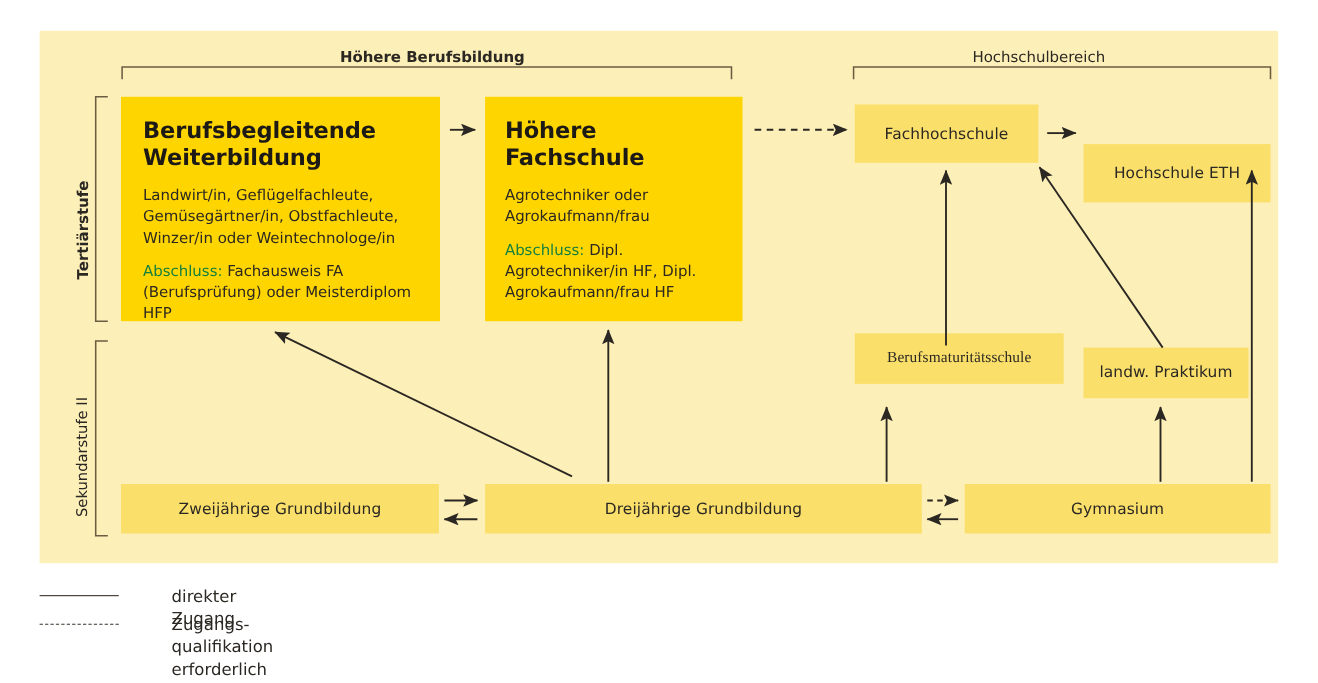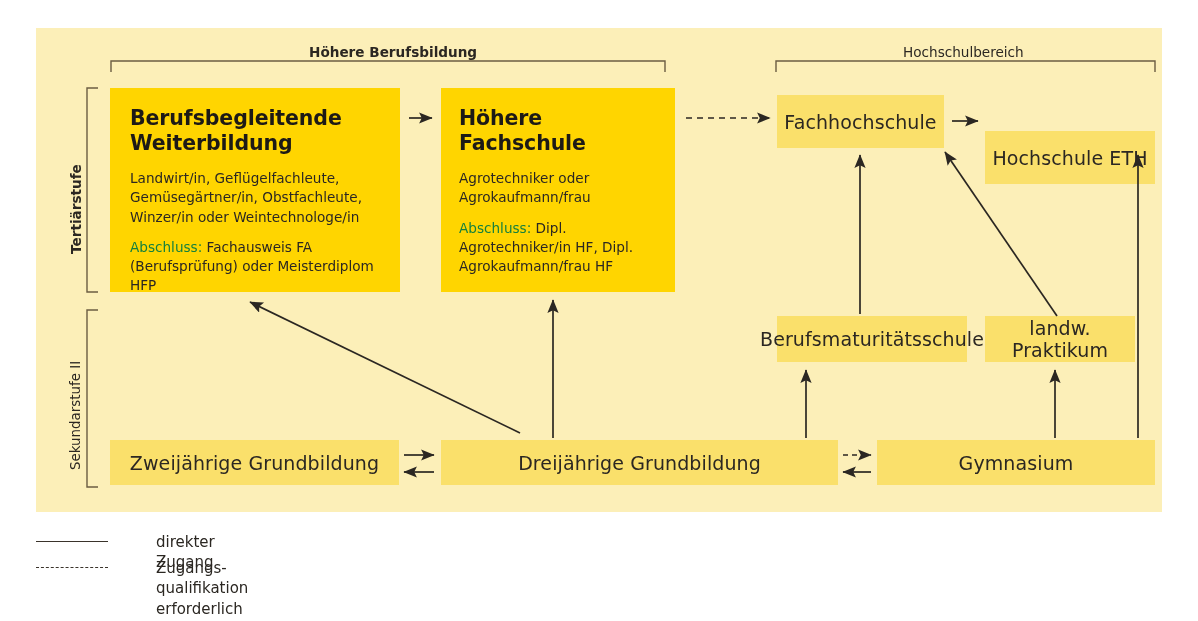--- a/index.html
+++ b/index.html
@@ -18,21 +18,21 @@
 
   
   .vec{position:absolute;left:0;top:0;width:1198px;height:621px;pointer-events:none;}
 
   
   .box{position:absolute;box-sizing:border-box;}
   .box-strong{background:#ffd500;}
   .box-light{background:#fae06b;}
 
   .box-centered{display:flex;align-items:center;justify-content:center;text-align:center;}
-  .box-centered .lbl{font-size:19px;color:#2b2722;letter-spacing:.1px;}
+  .box-centered .lbl{font-size:14px;color:#2b2722;letter-spacing:.1px;}
 
   
   .bigbox{padding:18px 18px 14px 18px;}
   .bigbox .title{
     font-size:20.5px;font-weight:bold;line-height:1.22;color:#1d1a16;
     margin:0 0 13px 0;letter-spacing:-.1px;
   }
   .bigbox .para{font-size:13.6px;line-height:1.42;color:#2b2722;margin:0 0 11px 0;}
   .bigbox .para:last-child{margin-bottom:0;}
   .bigbox .para b{font-weight:normal;color:#15803d;}
@@ -57,21 +57,21 @@
 </style>
 </head>
 <body>
 
 <div id="stage">
 
   <div class="frame"></div>
 
   <div class="caption bold" style="left:309px;top:44px;">Höhere Berufsbildung</div>
 
-  <div class="caption" style="left:903px;top:44px;">Hochschulbereich</div>
+  <div class="caption" style="left:884px;top:44px;">Hochschulbereich</div>
 
   <div class="vlabel bold" style="left:68px;top:254px;">Tertiärstufe</div>
 
   <div class="vlabel" style="left:68px;top:470px;">Sekundarstufe II</div>
 
   <div class="box box-strong bigbox" style="left:110px;top:88px;width:290px;height:204px;padding-left:20px;">
     <div class="title">Berufsbegleitende Weiterbildung</div>
     <div class="para">Landwirt/in, Geflügelfachleute, Gemüsegärtner/in, Obstfachleute, Winzer/in oder Weintechnologe/in</div>
     <div class="para"><b>Abschluss:</b> <span>Fachausweis FA (Berufsprüfung) oder Meisterdiplom HFP</span></div>
   </div>
@@ -83,21 +83,21 @@
   </div>
 
   <div class="box box-light box-centered" style="left:777px;top:95px;width:167px;height:53px;">
     <span class="lbl">Fachhochschule</span>
   </div>
 
   <div class="box box-light box-centered" style="left:985px;top:95px;width:170px;height:53px;margin-top:36px;">
     <span class="lbl">Hochschule ETH</span>
   </div>
 
-  <div class="box box-light box-centered" style="left:777px;top:316px;width:190px;height:46px;">
+  <div class="box box-light box-centered" style="left:777px;top:303px;width:190px;height:46px;font-family:Liberation Serif, serif;">
     <span class="lbl">Berufsmaturitätsschule</span>
   </div>
 
   <div class="box box-light box-centered" style="left:985px;top:316px;width:150px;height:46px;">
     <span class="lbl">landw. Praktikum</span>
   </div>
 
   <div class="box box-light box-centered" style="left:110px;top:440px;width:289px;height:45px;">
     <span class="lbl">Zweijährige Grundbildung</span>
   </div>

